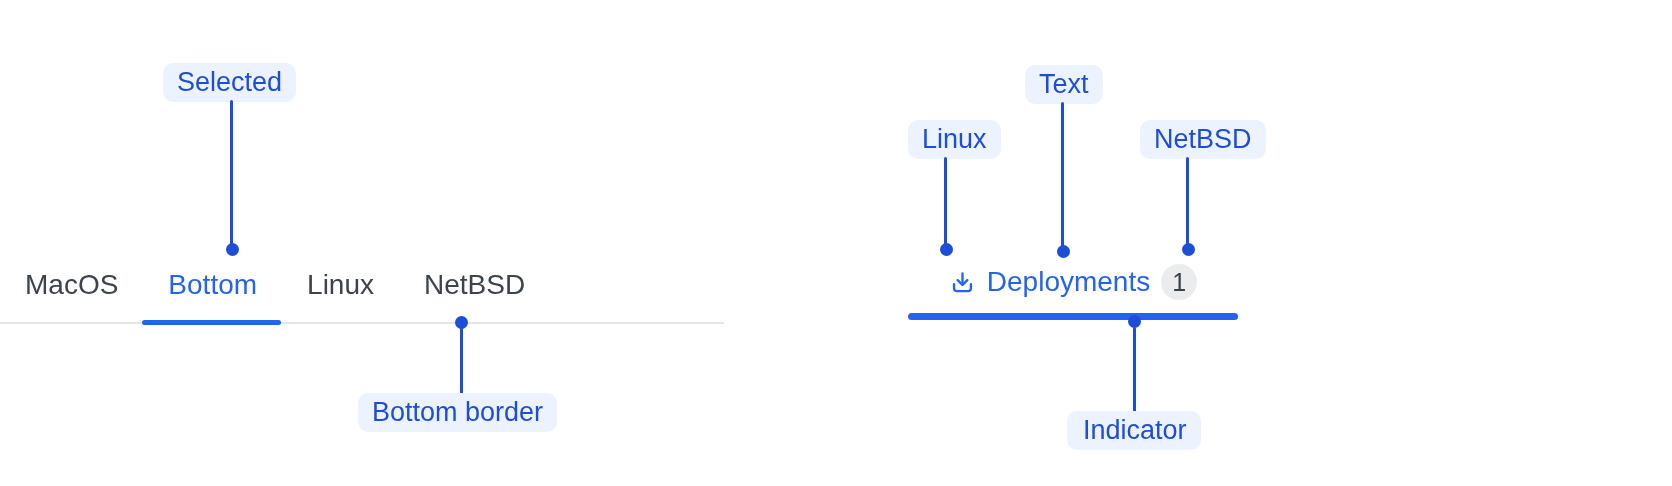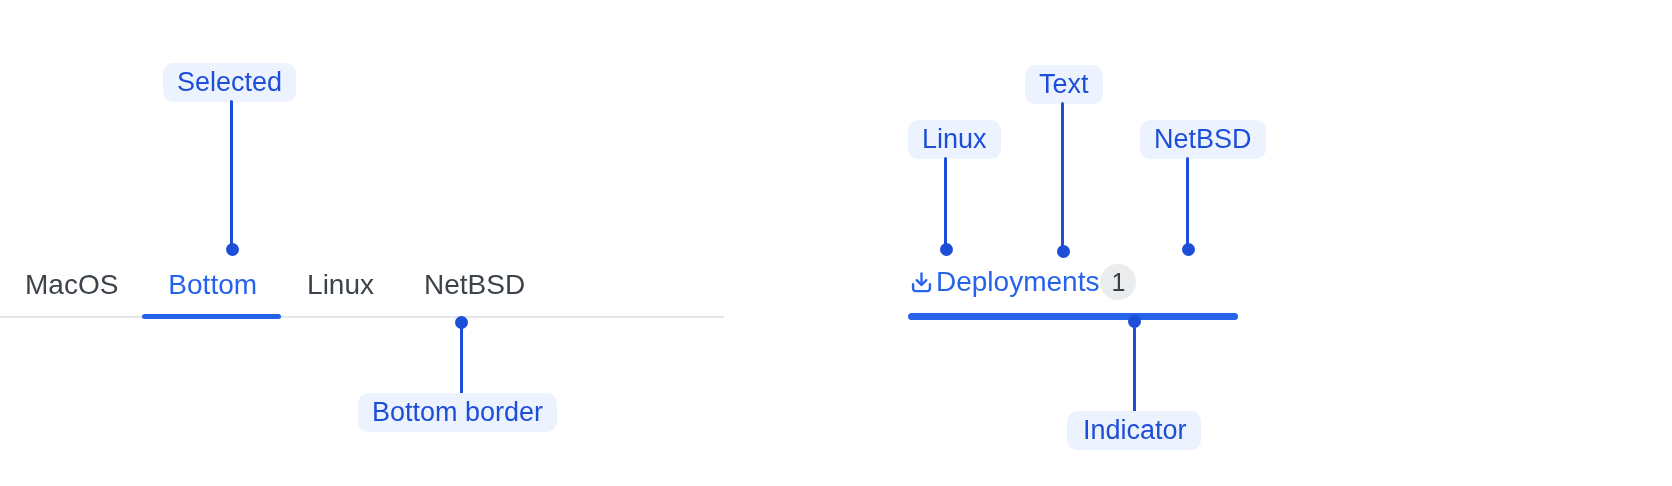--- a/index.html
+++ b/index.html
@@ -46,38 +46,38 @@
   
   .tabbar{
     position:absolute;left:0;top:271px;
     width:724px;
     display:flex;gap:50px;
     padding-left:25px;
     border-bottom:2px solid var(--border-gray);
   }
   .tab{
     position:relative;
-    padding-bottom:17px;
+    padding-bottom:23px;
     font-size:28px;line-height:1;
     color:var(--tab-text);
     cursor:pointer;
     white-space:nowrap;
   }
   .tab.selected{color:var(--active-blue);}
   .tab-underline{
     position:absolute;left:-26px;right:-24px;bottom:-3px;
     height:5px;border-radius:3px;
     background:var(--active-blue);
   }
   
   .rtab{
     position:absolute;left:908px;top:262px;
     width:330px;height:40px;
-    display:flex;align-items:center;
-    gap:1px;
+    display:flex;align-items:center;justify-content:center;
+    gap:11px;
     color:var(--active-blue);
     font-size:28px;line-height:1;
     cursor:pointer;
     white-space:nowrap;
   }
   .rtab .dl-icon{display:inline-flex;align-items:center;}
   .badge{
     width:36px;height:36px;
     border-radius:50%;
     background:var(--badge-bg);

